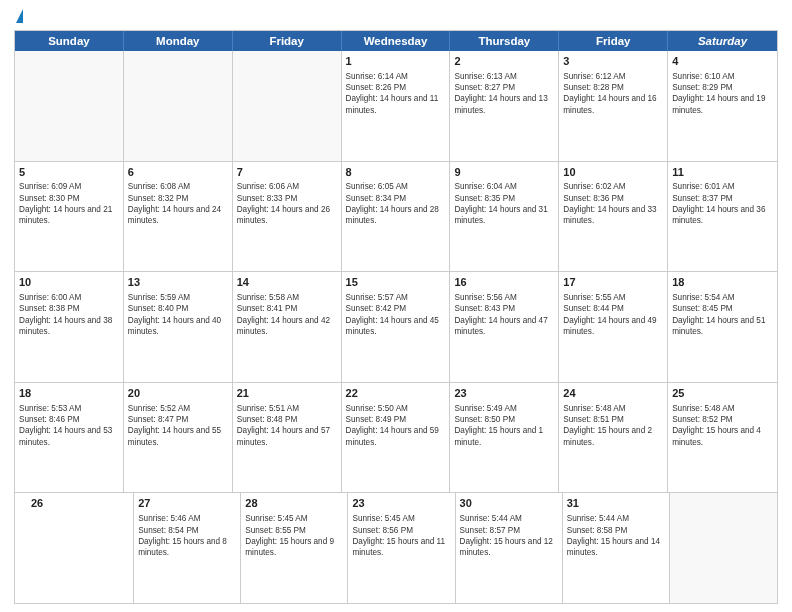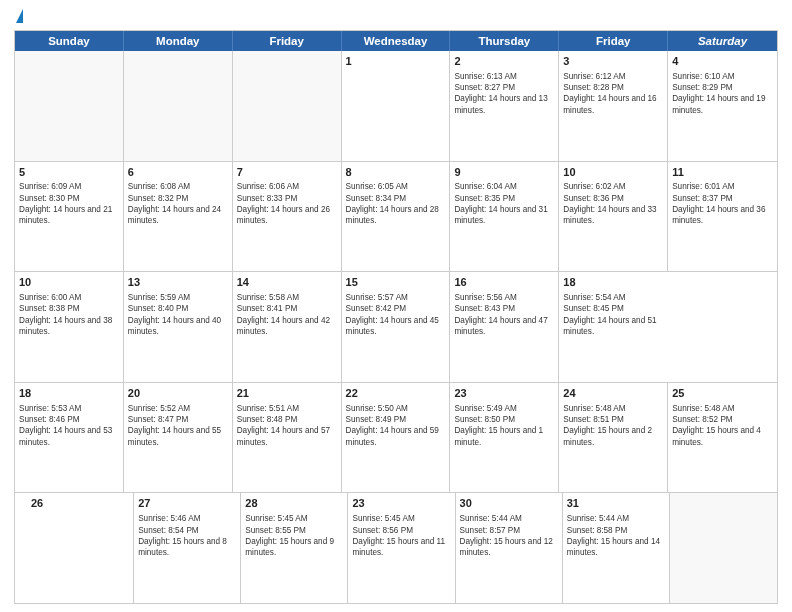--- a/index.html
+++ b/index.html
@@ -127,20 +127,21 @@
       <div class="cal-header-cell">Friday</div>
       <div class="cal-header-cell">Saturday</div>
     </div>
     <div class="cal-body" id="cal-body">
     <div class="cal-week">
           <div class="cal-cell empty"></div>
           <div class="cal-cell empty"></div>
           <div class="cal-cell empty"></div>
           <div class="cal-cell">
             <span class="day-num">1</span>
+            <div class="info">Sunrise: 6:14 AM<br>Sunset: 8:26 PM<br>Daylight: 14 hours and 11 minutes.</div>
           </div>
           <div class="cal-cell">
             <span class="day-num">2</span>
             <div class="info">Sunrise: 6:13 AM<br>Sunset: 8:27 PM<br>Daylight: 14 hours and 13 minutes.</div>
           </div>
           <div class="cal-cell">
             <span class="day-num">3</span>
             <div class="info">Sunrise: 6:12 AM<br>Sunset: 8:28 PM<br>Daylight: 14 hours and 16 minutes.</div>
           </div>
           <div class="cal-cell">
@@ -191,20 +192,24 @@
             <span class="day-num">14</span>
             <div class="info">Sunrise: 5:58 AM<br>Sunset: 8:41 PM<br>Daylight: 14 hours and 42 minutes.</div>
           </div>
           <div class="cal-cell">
             <span class="day-num">15</span>
             <div class="info">Sunrise: 5:57 AM<br>Sunset: 8:42 PM<br>Daylight: 14 hours and 45 minutes.</div>
           </div>
           <div class="cal-cell">
             <span class="day-num">16</span>
             <div class="info">Sunrise: 5:56 AM<br>Sunset: 8:43 PM<br>Daylight: 14 hours and 47 minutes.</div>
+          </div>
+          <div class="cal-cell">
+            <span class="day-num">17</span>
+            <div class="info">Sunrise: 5:55 AM<br>Sunset: 8:44 PM<br>Daylight: 14 hours and 49 minutes.</div>
           </div>
           <div class="cal-cell">
             <span class="day-num">18</span>
             <div class="info">Sunrise: 5:54 AM<br>Sunset: 8:45 PM<br>Daylight: 14 hours and 51 minutes.</div>
           </div>
         </div>
         <div class="cal-week">
           <div class="cal-cell">
             <span class="day-num">18</span>
             <div class="info">Sunrise: 5:53 AM<br>Sunset: 8:46 PM<br>Daylight: 14 hours and 53 minutes.</div>

